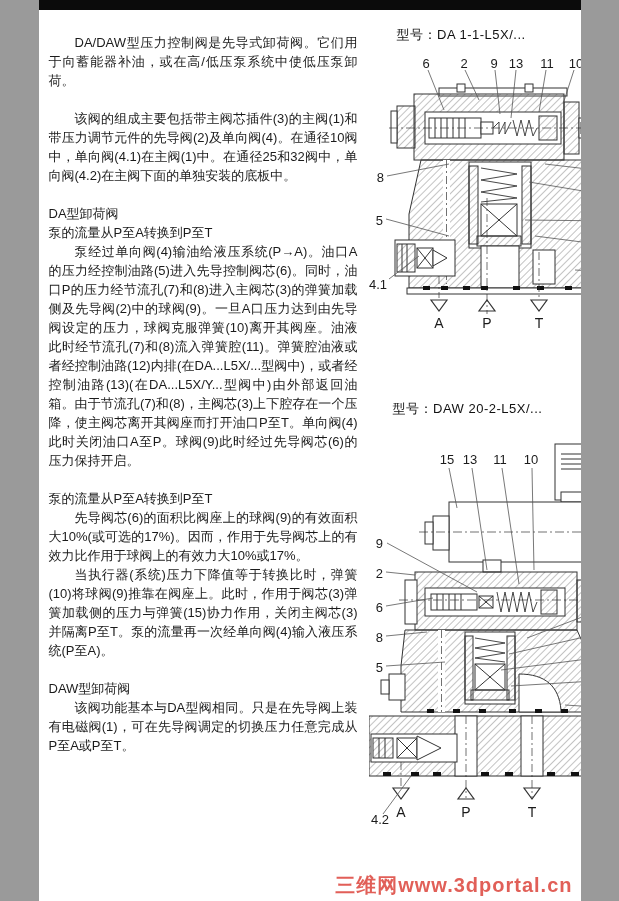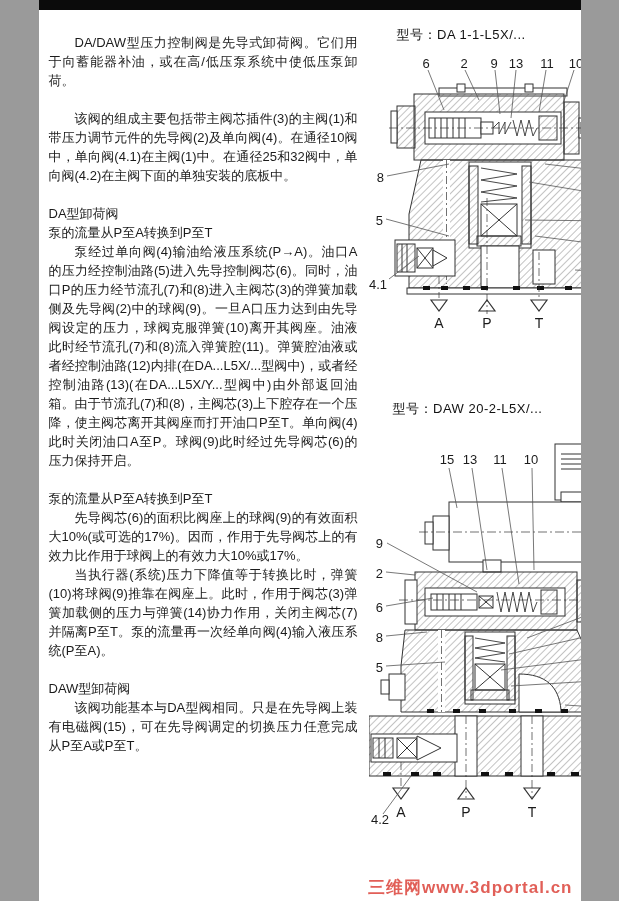--- a/index.html
+++ b/index.html
@@ -25,45 +25,45 @@
   .fig2 { top:400px; }
   .fig-title { font-size:13px; color:#111; letter-spacing:.5px; margin:0 0 4px 0; padding-left:28px; white-space:nowrap; }
   .fig2 .fig-title { padding-left:24px; }
   svg { display:block; }
   svg text { font-family:"Liberation Sans","DejaVu Sans",sans-serif; fill:#1b1b1b; }
   .callout { font-size:13px; }
   .portlbl { font-size:14px; }
 
   .watermark {
     position:absolute; right:8px; bottom:2px;
-    font-size:17px; font-weight:bold; letter-spacing:1px;
+    font-size:20px; font-weight:bold; letter-spacing:1px;
     color:#dd4a41; opacity:.88;
   }
 </style>
 </head>
 <body>
 
 <div class="page">
 
   <div class="topbar"></div>
 
   <div class="textcol">
     <p class="mt9">DA/DAW型压力控制阀是先导式卸荷阀。它们用于向蓄能器补油，或在高/低压泵系统中使低压泵卸荷。</p>
     <p class="mt">该阀的组成主要包括带主阀芯插件(3)的主阀(1)和带压力调节元件的先导阀(2)及单向阀(4)。在通径10阀中，单向阀(4.1)在主阀(1)中。在通径25和32阀中，单向阀(4.2)在主阀下面的单独安装的底板中。</p>
 
     <p class="hd mt">DA型卸荷阀</p>
     <p class="hd">泵的流量从P至A转换到P至T</p>
     <p>泵经过单向阀(4)输油给液压系统(P→A)。油口A的压力经控制油路(5)进入先导控制阀芯(6)。同时，油口P的压力经节流孔(7)和(8)进入主阀芯(3)的弹簧加载侧及先导阀(2)中的球阀(9)。一旦A口压力达到由先导阀设定的压力，球阀克服弹簧(10)离开其阀座。油液此时经节流孔(7)和(8)流入弹簧腔(11)。弹簧腔油液或者经控制油路(12)内排(在DA...L5X/...型阀中)，或者经控制油路(13)(在DA...L5X/Y...型阀中)由外部返回油箱。由于节流孔(7)和(8)，主阀芯(3)上下腔存在一个压降，使主阀芯离开其阀座而打开油口P至T。单向阀(4)此时关闭油口A至P。球阀(9)此时经过先导阀芯(6)的压力保持开启。</p>
 
     <p class="hd mt">泵的流量从P至A转换到P至T</p>
     <p>先导阀芯(6)的面积比阀座上的球阀(9)的有效面积大10%(或可选的17%)。因而，作用于先导阀芯上的有效力比作用于球阀上的有效力大10%或17%。</p>
-    <p>当执行器(系统)压力下降值等于转换比时，弹簧(10)将球阀(9)推靠在阀座上。此时，作用于阀芯(3)弹簧加载侧的压力与弹簧(14)协力作用，关闭主阀芯(7)并隔离P至T。泵的流量再一次经单向阀(4)输入液压系统(P至A)。</p>
+    <p>当执行器(系统)压力下降值等于转换比时，弹簧(10)将球阀(9)推靠在阀座上。此时，作用于阀芯(3)弹簧加载侧的压力与弹簧(15)协力作用，关闭主阀芯(3)并隔离P至T。泵的流量再一次经单向阀(4)输入液压系统(P至A)。</p>
 
     <p class="hd mt">DAW型卸荷阀</p>
-    <p>该阀功能基本与DA型阀相同。只是在先导阀上装有电磁阀(15)，可在先导阀调定的切换压力任意完成从P至A或P至T。</p>
+    <p>该阀功能基本与DA型阀相同。只是在先导阀上装有电磁阀(1)，可在先导阀调定的切换压力任意完成从P至A或P至T。</p>
   </div>
 
   <div class="fig fig1">
     <div class="fig-title">型号：DA 1-1-L5X/...</div>
 
     <svg width="289" height="300" viewBox="0 0 289 300">
       <defs>
         <pattern id="h1" width="5" height="5" patternUnits="userSpaceOnUse" patternTransform="rotate(45)">
           <line x1="0" y1="0" x2="0" y2="5" stroke="#6a6a6a" stroke-width="0.8"></line>
         </pattern>

